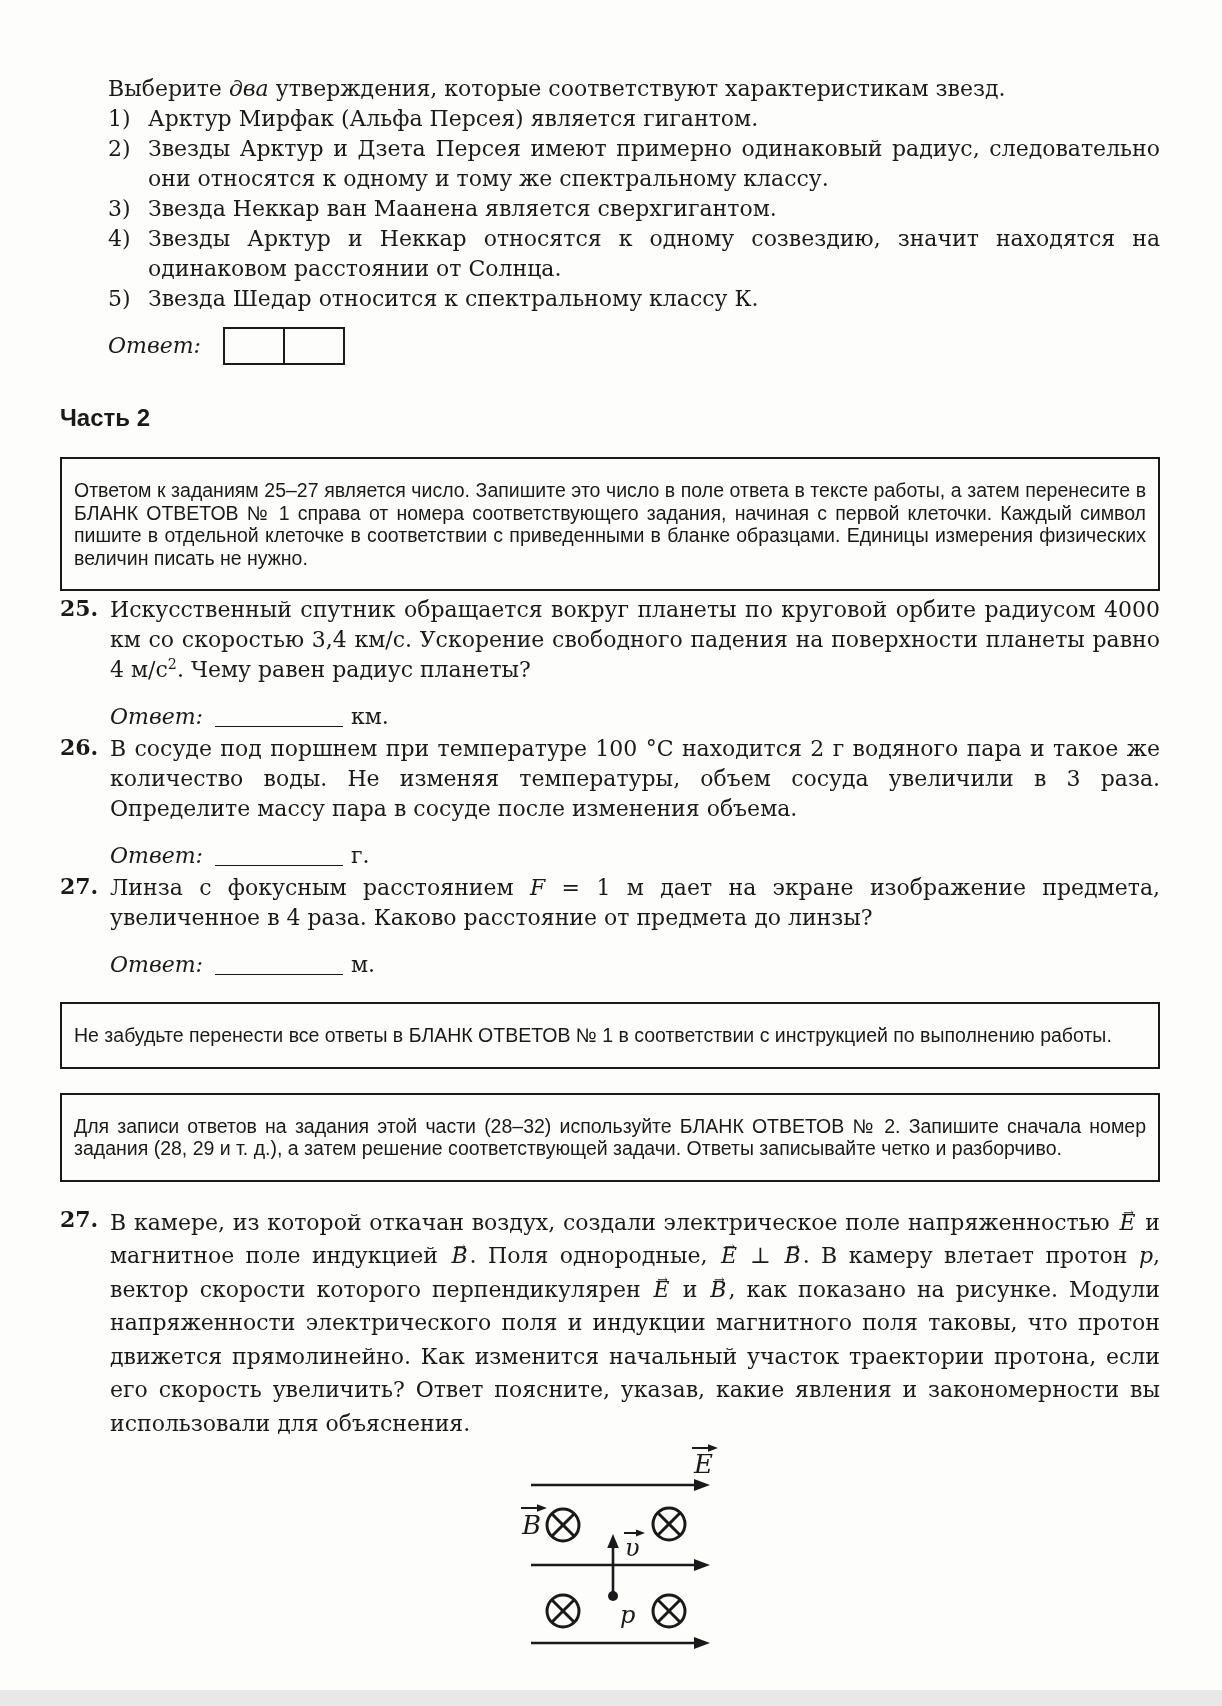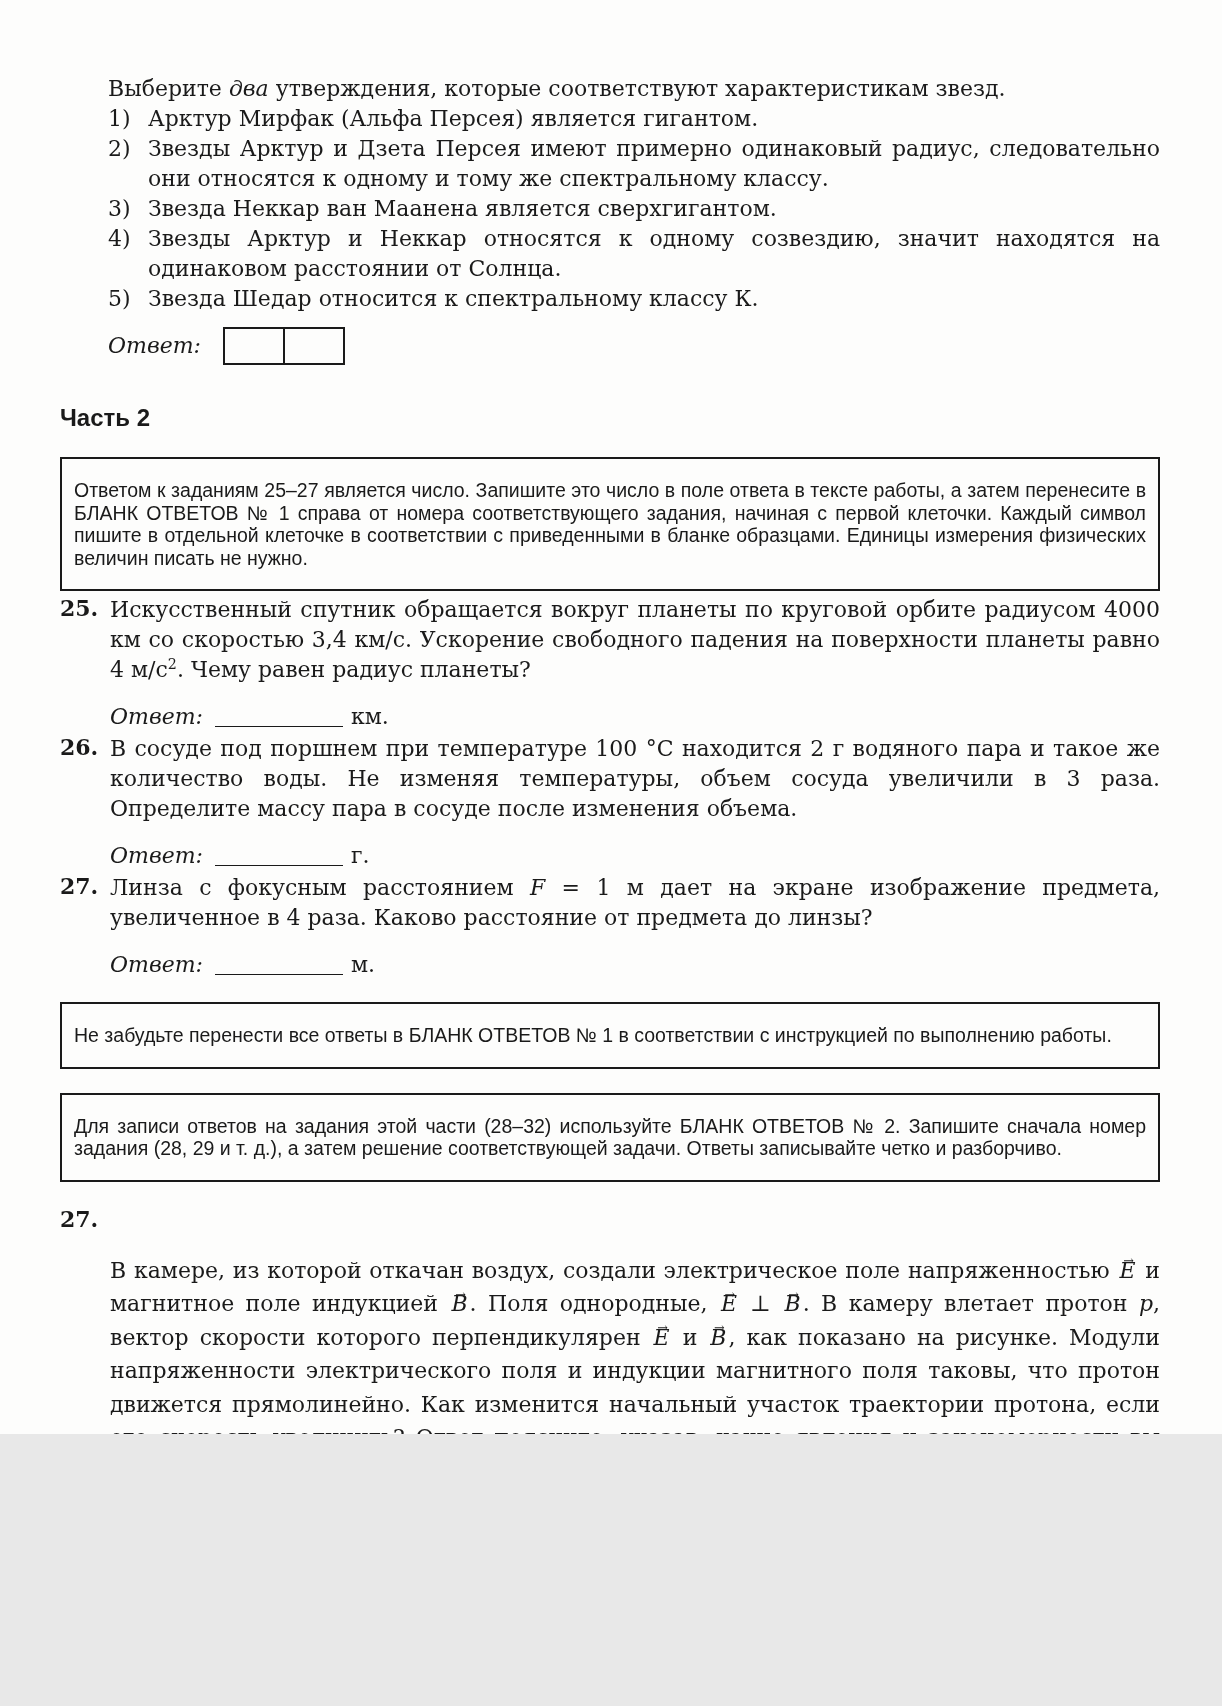--- a/index.html
+++ b/index.html
@@ -1,18 +1,18 @@
 <!DOCTYPE html>
 <html lang="ru"><head>
 <meta charset="utf-8">
 <style>
   html,body{margin:0;padding:0;background:#e8e8e8;}
   .page{
     position:relative;
-    width:1222px;height:1434px;
+    width:1222px;height:1690px;
     margin:0 auto;
     background:#fdfdfc;
     color:#1a1a1a;
     font-family:"DejaVu Serif","DejaVu Sans",serif;
     font-size:22px;
     box-sizing:border-box;
     padding:74px 62px 0 60px;
     overflow:hidden;
   }
   .it{font-style:italic;}
@@ -46,21 +46,21 @@
     border:2px solid #1a1a1a;
     font-family:"Liberation Sans","DejaVu Sans",sans-serif;
     font-size:19.5px;line-height:22.5px;
     padding:20px 12px;
     text-align:justify;
   }
   
   .question{display:flex;margin-top:4px;}
   .qnum{width:50px;flex:0 0 50px;font-weight:bold;}
   .qbody{flex:1;line-height:30px;text-align:justify;}
-  .q28 .qbody{line-height:33.5px;margin-top:48px;}
+  .q28 .qbody{line-height:33.5px;}
   .answer-line{margin-top:11px;height:34px;display:flex;align-items:flex-end;line-height:26px;}
   .blank{display:inline-block;width:128px;border-bottom:1.6px solid #1a1a1a;margin:0 8px 3px 12px;}
   
   .figure-wrap{margin-top:2px;text-align:center;}
   .figure-wrap svg{display:inline-block;}
   .pagenum{margin-top:8px;text-align:left;font-size:21px;}
 </style>
 </head>
 <body>
 

